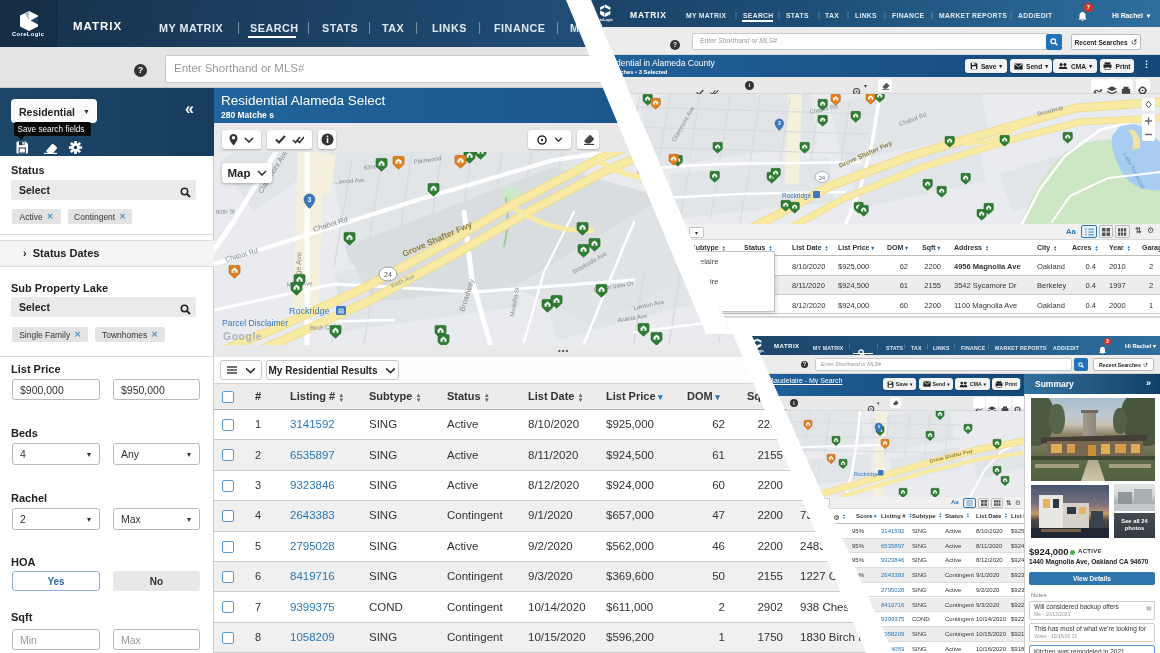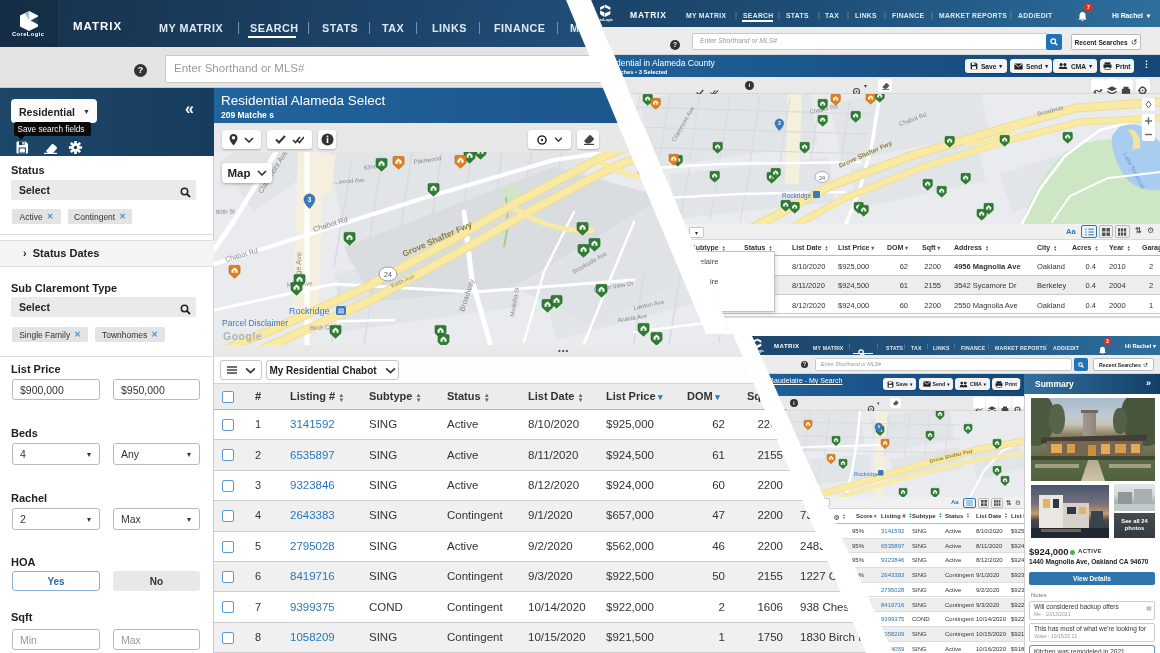--- a/index.html
+++ b/index.html
@@ -77,21 +77,21 @@
 <div style="position:absolute;left:19px;top:184px;font-size:10.5px;color:#222;font-weight:700;white-space:nowrap;">Select</div>
 <div style="position:absolute;left:180px;top:184px;width:11px;height:11px;"><svg width="11" height="11" viewBox="0 0 11 11">
           <circle cx="4.5" cy="4.5" r="3.2" fill="none" stroke="#222" stroke-width="1.5"></circle>
           <line x1="7" y1="7" x2="10" y2="10" stroke="#222" stroke-width="1.8"></line>
         </svg></div>
 <div class="chip" style="left:12px;top:209px;width:49px;height:15px;">Active <b>✕</b></div>
 <div class="chip" style="left:68px;top:209px;width:64px;height:15px;">Contingent <b>✕</b></div>
 <div style="position:absolute;left:0px;top:234px;width:214px;height:1px;background:#ddd;"></div>
 <div style="position:absolute;left:0px;top:240px;width:214px;height:27px;background:#f4f4f4;border-top:1px solid #ddd;border-bottom:1px solid #ddd;"></div>
 <div style="position:absolute;left:23px;top:247px;font-size:11px;color:#222;font-weight:700;white-space:nowrap;">›&nbsp; Status Dates</div>
-<div class="lbl" style="left:11px;top:282px;">Sub Claremont Type</div>
+<div class="lbl" style="left:11px;top:282px;">Sub Property Lake</div>
 <div style="position:absolute;left:11px;top:297px;width:185px;height:20px;background:#eaeaeb;border-radius:2px;"></div>
 <div style="position:absolute;left:19px;top:301px;font-size:10.5px;color:#222;font-weight:700;white-space:nowrap;">Select</div>
 <div style="position:absolute;left:180px;top:301px;width:11px;height:11px;"><svg width="11" height="11" viewBox="0 0 11 11">
           <circle cx="4.5" cy="4.5" r="3.2" fill="none" stroke="#222" stroke-width="1.5"></circle>
           <line x1="7" y1="7" x2="10" y2="10" stroke="#222" stroke-width="1.8"></line>
         </svg></div>
 <div class="chip" style="left:12px;top:327px;width:76px;height:15px;">Single Family <b>✕</b></div>
 <div class="chip" style="left:95px;top:327px;width:70px;height:15px;">Townhomes <b>✕</b></div>
 <div style="position:absolute;left:0px;top:356px;width:214px;height:1px;background:#ddd;"></div>
 <div class="lbl" style="left:11px;top:363px;">List Price</div>
@@ -104,21 +104,21 @@
 <div class="inp" style="left:12px;top:508px;width:88px;height:22px;">2<span style="position:absolute;right:8px;font-size:8px;color:#333;">▾</span></div>
 <div class="inp" style="left:113px;top:508px;width:87px;height:22px;">Max<span style="position:absolute;right:8px;font-size:8px;color:#333;">▾</span></div>
 <div class="lbl" style="left:11px;top:556px;">HOA</div>
 <div style="position:absolute;left:12px;top:571px;width:88px;height:20px;background:#fff;border:1px solid #8ab1d9;border-radius:3px;color:#2a6da4;font-weight:700;font-size:10px;display:flex;align-items:center;justify-content:center;">Yes</div>
 <div style="position:absolute;left:113px;top:571px;width:87px;height:20px;background:#e8e8e9;border-radius:3px;color:#333;font-weight:700;font-size:10px;display:flex;align-items:center;justify-content:center;">No</div>
 <div class="lbl" style="left:11px;top:611px;">Sqft</div>
 <div class="inp" style="left:12px;top:629px;width:88px;height:21px;color:#999;">Min</div>
 <div class="inp" style="left:113px;top:629px;width:87px;height:21px;color:#999;">Max</div>
 <div style="position:absolute;left:214px;top:88px;width:946px;height:35px;background:linear-gradient(90deg,#21649d 0%,#1a5287 55%,#154878 100%);"></div>
 <div style="position:absolute;left:221px;top:93px;font-size:13.5px;color:#fff;font-weight:400;white-space:nowrap;">Residential Alameda Select</div>
-<div style="position:absolute;left:221px;top:110px;font-size:8.5px;color:#fff;font-weight:700;white-space:nowrap;">209 Matche s</div>
+<div style="position:absolute;left:221px;top:110px;font-size:8.5px;color:#fff;font-weight:700;white-space:nowrap;">280 Matche s</div>
 <div style="position:absolute;left:214px;top:123px;width:946px;height:29px;background:#e8e8e9;"></div>
 <div class="wbtn" style="left:222px;top:130px;width:39px;height:19px;gap:6px;">
         <svg width="9" height="12" viewBox="0 0 9 12">
           <path d="M4.5 0 C2 0 0.5 1.8 0.5 4 C0.5 7 4.5 11.5 4.5 11.5 C4.5 11.5 8.5 7 8.5 4 C8.5 1.8 7 0 4.5 0 Z M4.5 5.5 A1.7 1.7 0 1 1 4.5 2.1 A1.7 1.7 0 0 1 4.5 5.5 Z" fill="#333"></path>
         </svg>
         <svg width="10" height="6" viewBox="0 0 10 6">
           <path d="M1 1 L5 5 L9 1" stroke="#333" stroke-width="1.6" fill="none"></path>
         </svg>
       </div>
 <div class="wbtn" style="left:267px;top:130px;width:45px;height:19px;gap:6px;">
@@ -291,21 +291,21 @@
             <line x1="1" y1="2" x2="11" y2="2"></line>
             <line x1="1" y1="5" x2="11" y2="5"></line>
             <line x1="1" y1="8" x2="11" y2="8"></line>
           </g>
         </svg>
         <svg width="11" height="7" viewBox="0 0 10 6">
           <path d="M1 1 L5 5 L9 1" stroke="#333" stroke-width="1.5" fill="none"></path>
         </svg>
       </div>
 <div style="position:absolute;left:266px;top:360px;width:133px;height:20px;background:#fff;border:1px solid #c6c6c6;border-radius:3px;display:flex;align-items:center;justify-content:center;gap:8px;">
-        <span style="font-size:10px;font-weight:700;color:#222;white-space:nowrap;">My Residential Chabot</span>
+        <span style="font-size:10px;font-weight:700;color:#222;white-space:nowrap;">My Residential Results</span>
         <svg width="11" height="7" viewBox="0 0 10 6">
           <path d="M1 1 L5 5 L9 1" stroke="#333" stroke-width="1.5" fill="none"></path>
         </svg>
       </div>
 <div style="position:absolute;left:214px;top:383px;width:946px;height:27px;background:#ececec;border-top:1px solid #d5d5d5;border-bottom:1px solid #b5b5b5;"></div>
 <div style="position:absolute;left:222px;top:391px;width:12px;height:12px;background:#fff;border:1.5px solid #5b9bd5;border-radius:2px;"></div>
 <div style="position:absolute;left:255px;top:390px;font-size:11px;color:#333;font-weight:700;white-space:nowrap;">#</div>
 <div style="position:absolute;left:290px;top:390px;font-size:11px;color:#333;font-weight:700;white-space:nowrap;">Listing #<span style="display:inline-block;vertical-align:middle;margin-left:3px;line-height:5.2px;font-size:6.2px;color:#666;">▲<br>▼</span></div>
 <div style="position:absolute;left:369px;top:390px;font-size:11px;color:#333;font-weight:700;white-space:nowrap;">Subtype<span style="display:inline-block;vertical-align:middle;margin-left:3px;line-height:5.2px;font-size:6.2px;color:#666;">▲<br>▼</span></div>
 <div style="position:absolute;left:447px;top:390px;font-size:11px;color:#333;font-weight:700;white-space:nowrap;">Status<span style="display:inline-block;vertical-align:middle;margin-left:3px;line-height:5.2px;font-size:6.2px;color:#666;">▲<br>▼</span></div>
@@ -365,43 +365,43 @@
 <div style="position:absolute;left:655px;top:539.8px;width:70px;text-align:right;font-size:11.5px;color:#333;">46</div>
 <div style="position:absolute;left:716px;top:539.8px;width:67px;text-align:right;font-size:11.5px;color:#333;">2200</div>
 <div style="position:absolute;left:800px;top:539.8px;font-size:11.5px;color:#333;font-weight:400;white-space:nowrap;">2483 A</div>
 <div style="position:absolute;left:214px;top:562.0px;width:946px;height:30.4px;background:#f0f0f1;border-bottom:1px solid #ccc;"></div>
 <div style="position:absolute;left:222px;top:571.0px;width:12px;height:12px;background:#fff;border:1.5px solid #5b9bd5;border-radius:2px;"></div>
 <div style="position:absolute;left:255px;top:570.2px;font-size:11px;color:#333;font-weight:400;white-space:nowrap;">6</div>
 <div style="position:absolute;left:290px;top:570.2px;font-size:11.5px;color:#2878b8;font-weight:400;white-space:nowrap;">8419716</div>
 <div style="position:absolute;left:369px;top:570.2px;font-size:11.5px;color:#333;font-weight:400;white-space:nowrap;">SING</div>
 <div style="position:absolute;left:447px;top:570.2px;font-size:11.5px;color:#333;font-weight:400;white-space:nowrap;">Contingent</div>
 <div style="position:absolute;left:528px;top:570.2px;font-size:11.5px;color:#333;font-weight:400;white-space:nowrap;">9/3/2020</div>
-<div style="position:absolute;left:606px;top:570.2px;font-size:11.5px;color:#333;font-weight:400;white-space:nowrap;">$922,500</div>
+<div style="position:absolute;left:606px;top:570.2px;font-size:11.5px;color:#333;font-weight:400;white-space:nowrap;">$369,600</div>
 <div style="position:absolute;left:655px;top:570.2px;width:70px;text-align:right;font-size:11.5px;color:#333;">50</div>
 <div style="position:absolute;left:716px;top:570.2px;width:67px;text-align:right;font-size:11.5px;color:#333;">2155</div>
 <div style="position:absolute;left:800px;top:570.2px;font-size:11.5px;color:#333;font-weight:400;white-space:nowrap;">1227 Curtis</div>
 <div style="position:absolute;left:214px;top:592.4px;width:946px;height:30.4px;background:#fff;border-bottom:1px solid #ccc;"></div>
 <div style="position:absolute;left:222px;top:601.4px;width:12px;height:12px;background:#fff;border:1.5px solid #5b9bd5;border-radius:2px;"></div>
 <div style="position:absolute;left:255px;top:600.6px;font-size:11px;color:#333;font-weight:400;white-space:nowrap;">7</div>
 <div style="position:absolute;left:290px;top:600.6px;font-size:11.5px;color:#2878b8;font-weight:400;white-space:nowrap;">9399375</div>
 <div style="position:absolute;left:369px;top:600.6px;font-size:11.5px;color:#333;font-weight:400;white-space:nowrap;">COND</div>
 <div style="position:absolute;left:447px;top:600.6px;font-size:11.5px;color:#333;font-weight:400;white-space:nowrap;">Contingent</div>
 <div style="position:absolute;left:528px;top:600.6px;font-size:11.5px;color:#333;font-weight:400;white-space:nowrap;">10/14/2020</div>
-<div style="position:absolute;left:606px;top:600.6px;font-size:11.5px;color:#333;font-weight:400;white-space:nowrap;">$922,000</div>
+<div style="position:absolute;left:606px;top:600.6px;font-size:11.5px;color:#333;font-weight:400;white-space:nowrap;">$611,000</div>
 <div style="position:absolute;left:655px;top:600.6px;width:70px;text-align:right;font-size:11.5px;color:#333;">2</div>
-<div style="position:absolute;left:716px;top:600.6px;width:67px;text-align:right;font-size:11.5px;color:#333;">1606</div>
+<div style="position:absolute;left:716px;top:600.6px;width:67px;text-align:right;font-size:11.5px;color:#333;">2902</div>
 <div style="position:absolute;left:800px;top:600.6px;font-size:11.5px;color:#333;font-weight:400;white-space:nowrap;">938 Chestnut</div>
 <div style="position:absolute;left:214px;top:622.8px;width:946px;height:30.4px;background:#f0f0f1;border-bottom:1px solid #ccc;"></div>
 <div style="position:absolute;left:222px;top:631.8px;width:12px;height:12px;background:#fff;border:1.5px solid #5b9bd5;border-radius:2px;"></div>
 <div style="position:absolute;left:255px;top:631.0px;font-size:11px;color:#333;font-weight:400;white-space:nowrap;">8</div>
 <div style="position:absolute;left:290px;top:631.0px;font-size:11.5px;color:#2878b8;font-weight:400;white-space:nowrap;">1058209</div>
 <div style="position:absolute;left:369px;top:631.0px;font-size:11.5px;color:#333;font-weight:400;white-space:nowrap;">SING</div>
 <div style="position:absolute;left:447px;top:631.0px;font-size:11.5px;color:#333;font-weight:400;white-space:nowrap;">Contingent</div>
 <div style="position:absolute;left:528px;top:631.0px;font-size:11.5px;color:#333;font-weight:400;white-space:nowrap;">10/15/2020</div>
-<div style="position:absolute;left:606px;top:631.0px;font-size:11.5px;color:#333;font-weight:400;white-space:nowrap;">$921,500</div>
+<div style="position:absolute;left:606px;top:631.0px;font-size:11.5px;color:#333;font-weight:400;white-space:nowrap;">$596,200</div>
 <div style="position:absolute;left:655px;top:631.0px;width:70px;text-align:right;font-size:11.5px;color:#333;">1</div>
 <div style="position:absolute;left:716px;top:631.0px;width:67px;text-align:right;font-size:11.5px;color:#333;">1750</div>
 <div style="position:absolute;left:800px;top:631.0px;font-size:11.5px;color:#333;font-weight:400;white-space:nowrap;">1830 Birch Ro</div>
 </div>
 <div id="ov1" style="position:absolute;left:0;top:0;width:1160px;height:653px;background:transparent;clip-path:polygon(591px 0px,1160px 0px,1160px 334px,731px 334px);">
 <div style="position:absolute;left:560px;top:0px;width:600px;height:334px;background:#fff;"></div>
 <div style="position:absolute;left:560px;top:0px;width:600px;height:27px;background:linear-gradient(100deg,#1b4266 0%,#1d4d75 40%,#2e6f9e 100%);"></div>
 <svg style="position:absolute;left:597px;top:4px" width="17" height="14" viewBox="0 0 30 26">
         <path d="M14 1 L24 6 L24 11 L14 6 Z" fill="#fff"></path>
         <path d="M13 2 L13 7 L5 11 L5 6 Z" fill="#fff"></path>
@@ -703,30 +703,30 @@
 <div style="position:absolute;left:560px;top:275.8px;width:600px;height:19.3px;background:#ededee;border-bottom:1px solid #ccc;"></div>
 <div style="position:absolute;left:702px;top:281.3px;font-size:7.5px;color:#333;font-weight:400;white-space:nowrap;">SING</div>
 <div style="position:absolute;left:744px;top:281.3px;font-size:7.5px;color:#333;font-weight:400;white-space:nowrap;">Active</div>
 <div style="position:absolute;left:792px;top:281.3px;font-size:7.5px;color:#333;font-weight:400;white-space:nowrap;">8/11/2020</div>
 <div style="position:absolute;left:838px;top:281.3px;font-size:7.5px;color:#333;font-weight:400;white-space:nowrap;">$924,500</div>
 <div style="position:absolute;left:878px;top:281.3px;width:30px;text-align:right;font-size:7.5px;color:#333;">61</div>
 <div style="position:absolute;left:911px;top:281.3px;width:30px;text-align:right;font-size:7.5px;color:#333;">2155</div>
 <div style="position:absolute;left:954px;top:281.3px;font-size:7.5px;color:#333;font-weight:400;white-space:nowrap;">3542 Sycamore Dr</div>
 <div style="position:absolute;left:1037px;top:281.3px;font-size:7.5px;color:#333;font-weight:400;white-space:nowrap;">Berkeley</div>
 <div style="position:absolute;left:1066px;top:281.3px;width:30px;text-align:right;font-size:7.5px;color:#333;">0.4</div>
-<div style="position:absolute;left:1109px;top:281.3px;font-size:7.5px;color:#333;font-weight:400;white-space:nowrap;">2004</div>
+<div style="position:absolute;left:1109px;top:281.3px;font-size:7.5px;color:#333;font-weight:400;white-space:nowrap;">1997</div>
 <div style="position:absolute;left:1149px;top:281.3px;font-size:7.5px;color:#333;font-weight:400;white-space:nowrap;">2</div>
 <div style="position:absolute;left:560px;top:295.1px;width:600px;height:19.3px;background:#fff;border-bottom:1px solid #ccc;"></div>
 <div style="position:absolute;left:702px;top:300.6px;font-size:7.5px;color:#333;font-weight:400;white-space:nowrap;">SING</div>
 <div style="position:absolute;left:744px;top:300.6px;font-size:7.5px;color:#333;font-weight:400;white-space:nowrap;">Active</div>
 <div style="position:absolute;left:792px;top:300.6px;font-size:7.5px;color:#333;font-weight:400;white-space:nowrap;">8/12/2020</div>
 <div style="position:absolute;left:838px;top:300.6px;font-size:7.5px;color:#333;font-weight:400;white-space:nowrap;">$924,000</div>
 <div style="position:absolute;left:878px;top:300.6px;width:30px;text-align:right;font-size:7.5px;color:#333;">60</div>
 <div style="position:absolute;left:911px;top:300.6px;width:30px;text-align:right;font-size:7.5px;color:#333;">2200</div>
-<div style="position:absolute;left:954px;top:300.6px;font-size:7.5px;color:#333;font-weight:400;white-space:nowrap;">2550 Magnolia Ave</div>
+<div style="position:absolute;left:954px;top:300.6px;font-size:7.5px;color:#333;font-weight:400;white-space:nowrap;">1100 Magnolia Ave</div>
 <div style="position:absolute;left:1037px;top:300.6px;font-size:7.5px;color:#333;font-weight:400;white-space:nowrap;">Oakland</div>
 <div style="position:absolute;left:1066px;top:300.6px;width:30px;text-align:right;font-size:7.5px;color:#333;">0.4</div>
 <div style="position:absolute;left:1109px;top:300.6px;font-size:7.5px;color:#333;font-weight:400;white-space:nowrap;">2000</div>
 <div style="position:absolute;left:1149px;top:300.6px;font-size:7.5px;color:#333;font-weight:400;white-space:nowrap;">1</div>
 <div style="position:absolute;left:694px;top:315.5px;width:466px;height:2px;background:#d9d9d9;"></div>
 <div style="position:absolute;left:694px;top:251px;width:81px;height:61px;background:#fff;border:1px solid #c2c2c2;box-shadow:1px 2px 4px rgba(0,0,0,0.15);"></div>
 <div style="position:absolute;left:700px;top:257px;font-size:7.5px;color:#444;font-weight:400;white-space:nowrap;">elaire</div>
 <div style="position:absolute;left:710px;top:277px;font-size:7.5px;color:#444;font-weight:400;white-space:nowrap;">ire</div>
 </div>
 <div style="position:absolute;left:0;top:0;width:1160px;height:653px;background:#fff;clip-path:polygon(566px 0px,591px 0px,731px 334px,706px 334px);"></div>

